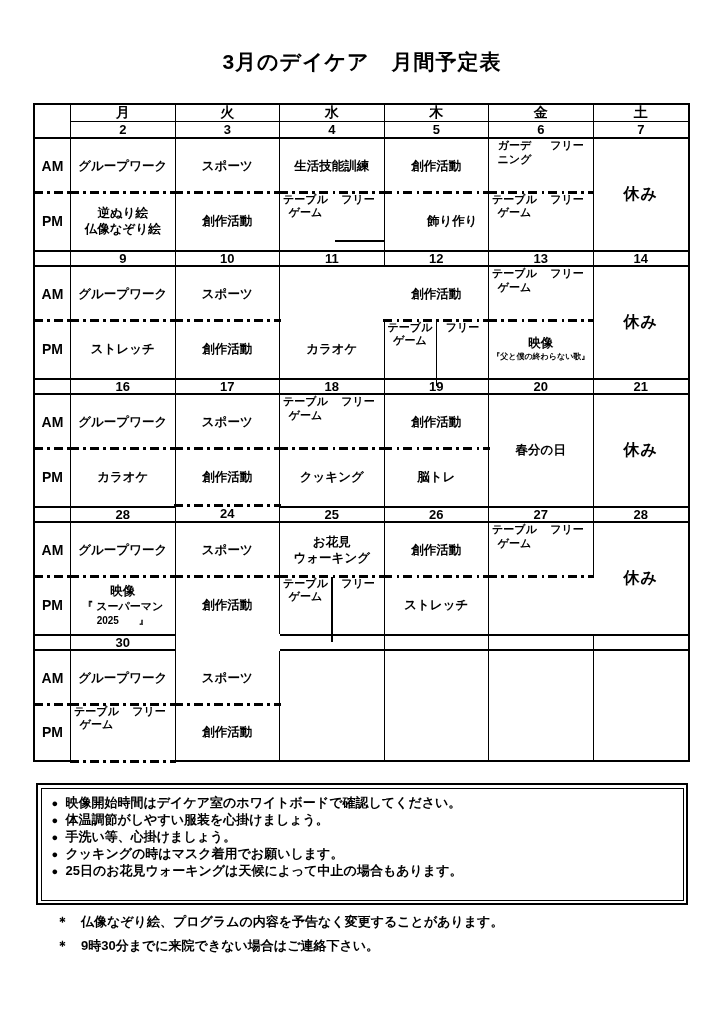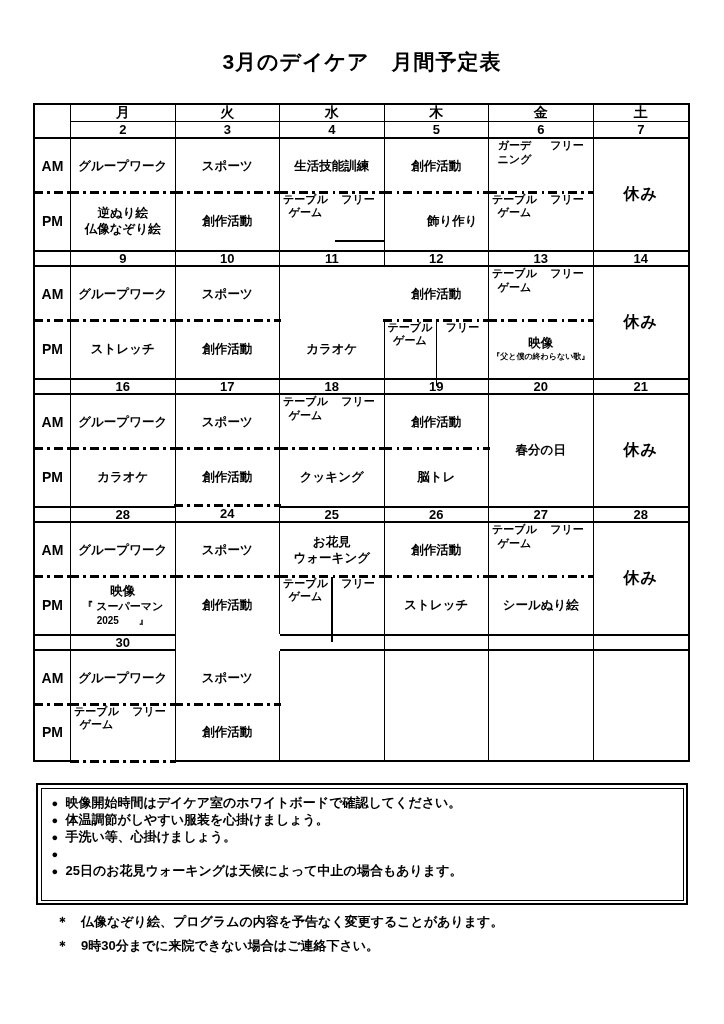--- a/index.html
+++ b/index.html
@@ -287,23 +287,20 @@
             <div class="ln">ゲーム</div>
           </div>
           <div class="dv"></div>
           <div class="half">
             <div class="ln">フリー</div>
           </div>
         </div>
         <div class="c txt" style="grid-area: 3 / 5;">
           <div class="ln">ストレッチ</div>
         </div>
-        <div class="c txt" style="grid-area: 3 / 6;">
-          <div class="ln">シールぬり絵</div>
-        </div>
       </div>
       <div class="wk" style="grid-template-rows: 17.5px 53.5px 57px;">
         <div class="c date" style="grid-area: 1 / 1;"></div>
         <div class="c date" style="grid-area: 1 / 2;">30</div>
         <div class="c date" style="grid-area: 1 / 3; margin-top: 48px;">31</div>
         <div class="c date" style="grid-area: 1 / 4;"></div>
         <div class="c date" style="grid-area: 1 / 5;"></div>
         <div class="c date" style="grid-area: 1 / 6;"></div>
         <div class="c date lastcol" style="grid-area: 1 / 7;"></div>
         <div class="c ampm amx" style="grid-area: 2 / 1;">AM</div>
@@ -342,20 +339,21 @@
         <div class="nitem">
           <div class="nb">●</div>
           <div class="ntx">体温調節がしやすい服装を心掛けましょう。</div>
         </div>
         <div class="nitem">
           <div class="nb">●</div>
           <div class="ntx">手洗い等、心掛けましょう。</div>
         </div>
         <div class="nitem">
           <div class="nb">●</div>
+          <div class="ntx">クッキングの時はマスク着用でお願いします。</div>
         </div>
         <div class="nitem">
           <div class="nb">●</div>
           <div class="ntx">25日のお花見ウォーキングは天候によって中止の場合もあります。</div>
         </div>
       </div>
   </div>
   <div class="foot" id="foot">
       <div class="fitem">
         <div class="fb">＊</div>

